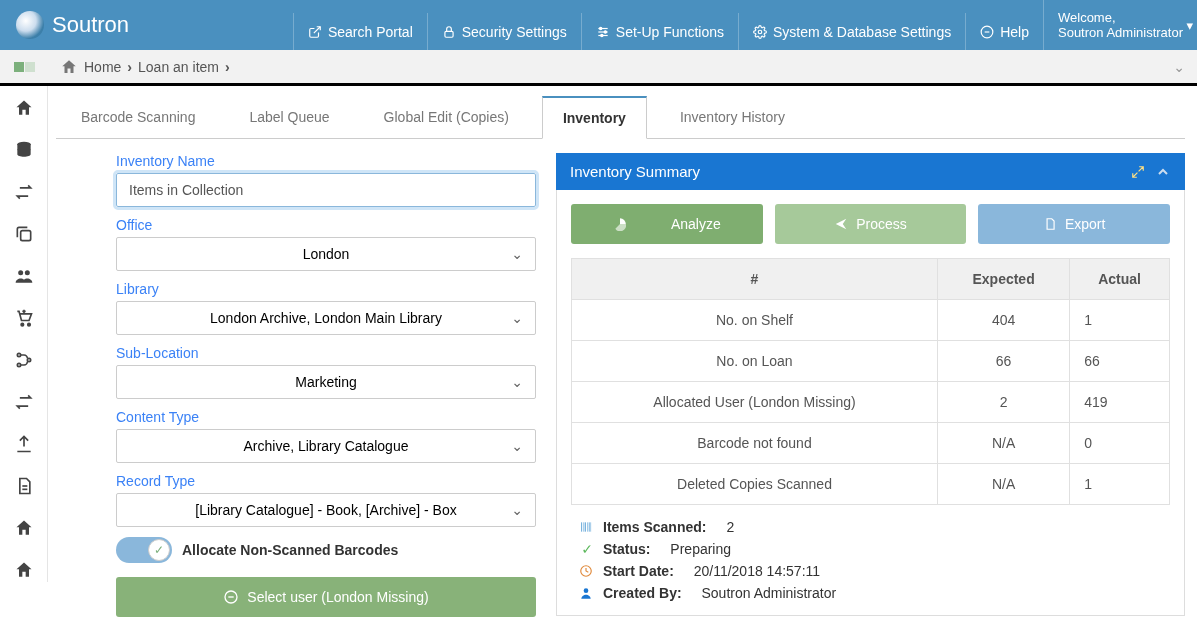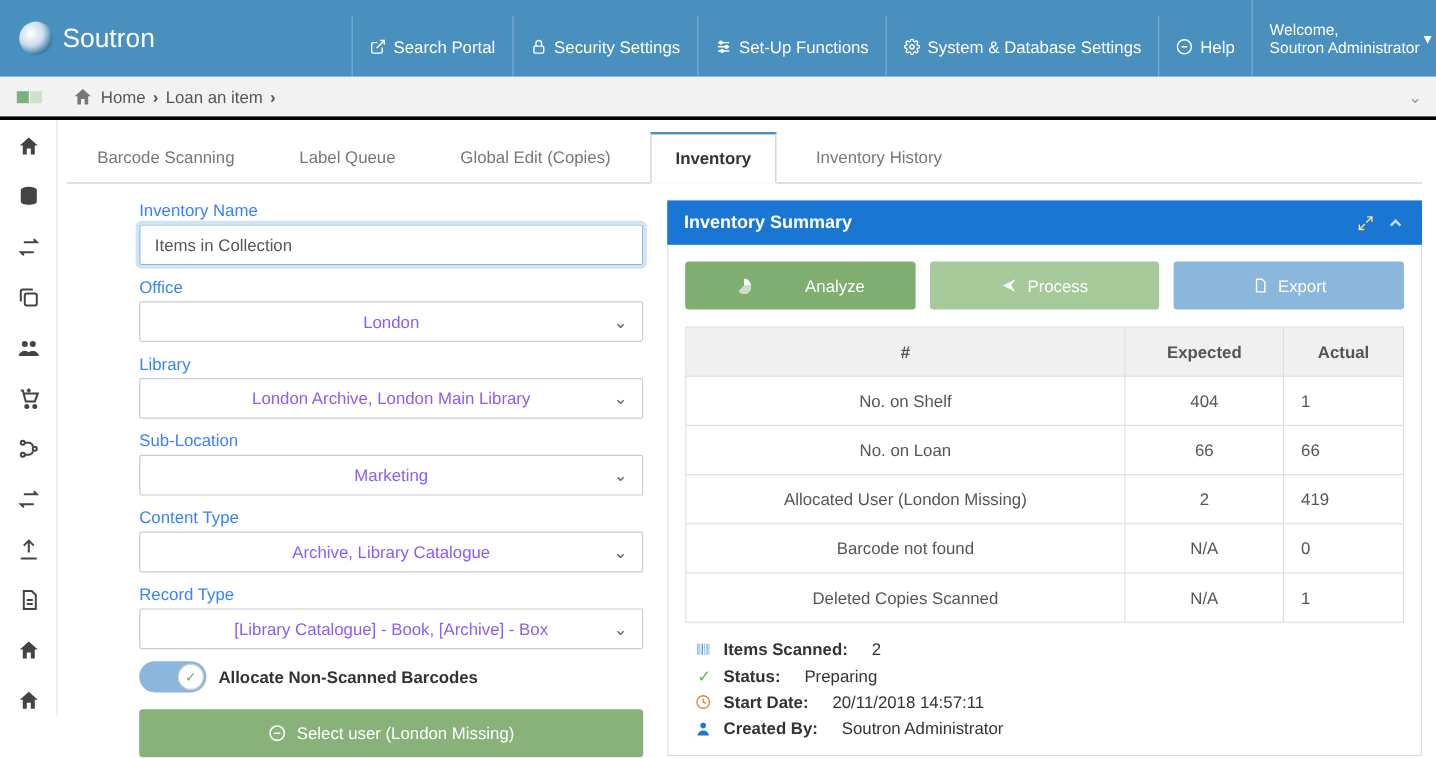--- a/index.html
+++ b/index.html
@@ -1,19 +1,19 @@
 <!DOCTYPE html>
 <html><head>
 <meta charset="utf-8">
 <style>
 * { margin: 0; padding: 0; box-sizing: border-box; }
 body { font-family: "Segoe UI", Arial, sans-serif; font-size: 14px; color: #444; background: #fff; width: 1197px; }
 
 
-.topnav { display: flex; align-items: stretch; background: #4a90bf; color: #fff; height: 64px; }
+.topnav { display: flex; align-items: stretch; background: #4a90bf; color: #fff; height: 50px; }
 .logo-wrap { display: flex; align-items: center; padding: 0 16px; gap: 8px; font-size: 22px; font-weight: 500; }
 .logo-wrap .logo-icon { width: 28px; height: 28px; border-radius: 50%; background: radial-gradient(circle at 35% 35%, #fff 0%, #cde 40%, #3c7fa9 70%); }
 .topnav-spacer { flex: 1; }
 .topnav-item { display: flex; align-items: center; gap: 6px; padding: 0 14px; border-left: 1px solid rgba(255,255,255,0.25); font-size: 14px; margin-top: 13px; }
 .welcome { padding: 6px 14px; border-left: 1px solid rgba(255,255,255,0.25); display: flex; flex-direction: column; justify-content: center; font-size: 13px; position: relative; }
 .welcome .caret { position: absolute; right: 4px; top: 50%; transform: translateY(-50%); }
 
 
 .crumb-row { display: flex; align-items: center; height: 36px; background: #f2f2f2; border-bottom: 3px solid #000000; }
 .crumb-dots { width: 48px; height: 100%; display: flex; align-items: center; justify-content: center; gap: 1px; }
@@ -47,37 +47,37 @@
 .field-block { display: flex; flex-direction: column; gap: 4px; margin-bottom: 10px; }
 .field-label { color: #3b82f6; }
 .field-input, .field-select {
   width: 100%; height: 34px; border: 1px solid #ccc; border-radius: 2px;
   display: flex; align-items: center; justify-content: space-between; padding: 0 12px; background: #fff;
   position: relative;
 }
 .field-input.highlight { outline: 3px solid #cfe5f7; border-color: #8ab7db; }
 .field-input input { border: none; width: 100%; font-size: 14px; color: #555; }
 .field-select { justify-content: center; cursor: pointer; }
-.field-select .sel-text { color: #8b5cf6; }
+.field-select .sel-text { color: #000000; }
 .field-select .chev { position: absolute; right: 12px; color: #666; }
 
 .toggle-row { display: flex; align-items: center; gap: 10px; margin: 10px 0 14px; }
 .toggle { width: 56px; height: 26px; border-radius: 13px; background: #8ab7db; position: relative; cursor: pointer; }
 .toggle .knob { position: absolute; right: 2px; top: 2px; width: 22px; height: 22px; border-radius: 50%; background: #fff; display: flex; align-items: center; justify-content: center; color: #7cb07c; font-size: 12px; border: 1px solid #ccc; }
 .toggle-label { font-weight: 600; color: #333; }
 
 .select-user-btn {
   display: flex; align-items: center; justify-content: center; gap: 8px;
   background: #88b279; color: #fff; height: 40px; border-radius: 3px; cursor: pointer;
 }
 
 
 .panel-hdr {
   background: #1976d2; color: #fff; display: flex; align-items: center;
-  padding: 10px 14px; font-size: 15px; font-weight: 700;
+  padding: 10px 14px; font-size: 15px; font-weight: 400;
 }
 .panel-hdr .hdr-spacer { flex: 1; }
 .panel-hdr .hicon { margin-left: 10px; color: #ffe082; cursor: pointer; }
 .panel-hdr .hicon.blue { color: #cde; }
 .panel-body { border: 1px solid #ddd; border-top: none; padding: 14px; }
 
 .btn-row { display: flex; gap: 12px; margin-bottom: 14px; }
 .btn { flex: 1; height: 40px; border-radius: 3px; display: flex; align-items: center; justify-content: center; gap: 8px; color: #fff; cursor: pointer; font-size: 14px; }
 .btn.analyze { background: #7fae70; gap: 44px; }
 .btn.process { background: #a6c99a; }

